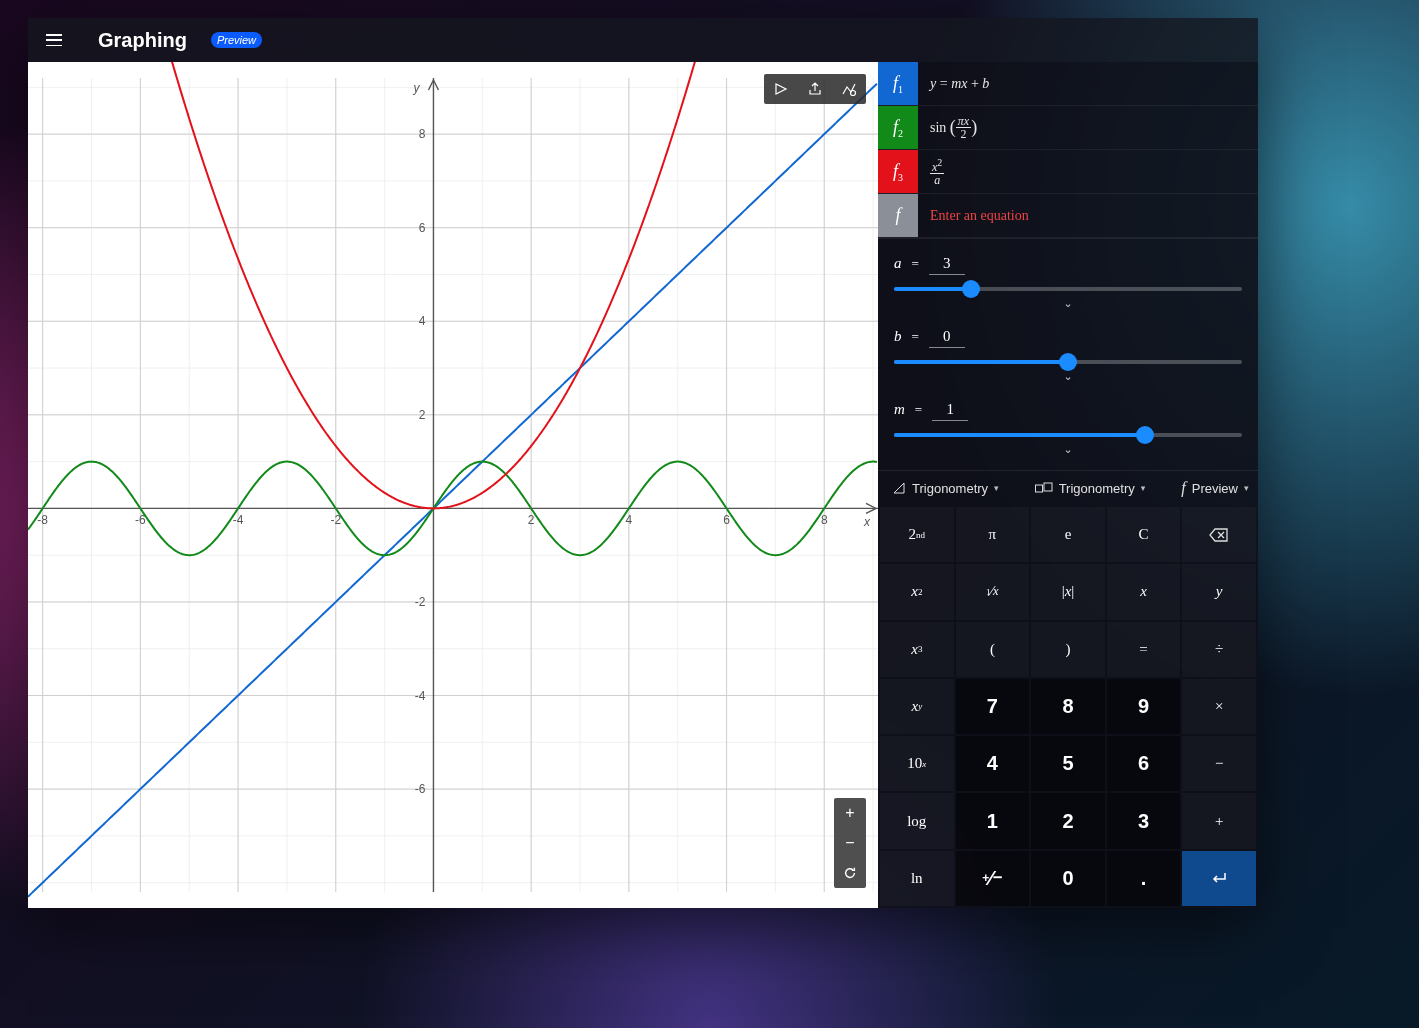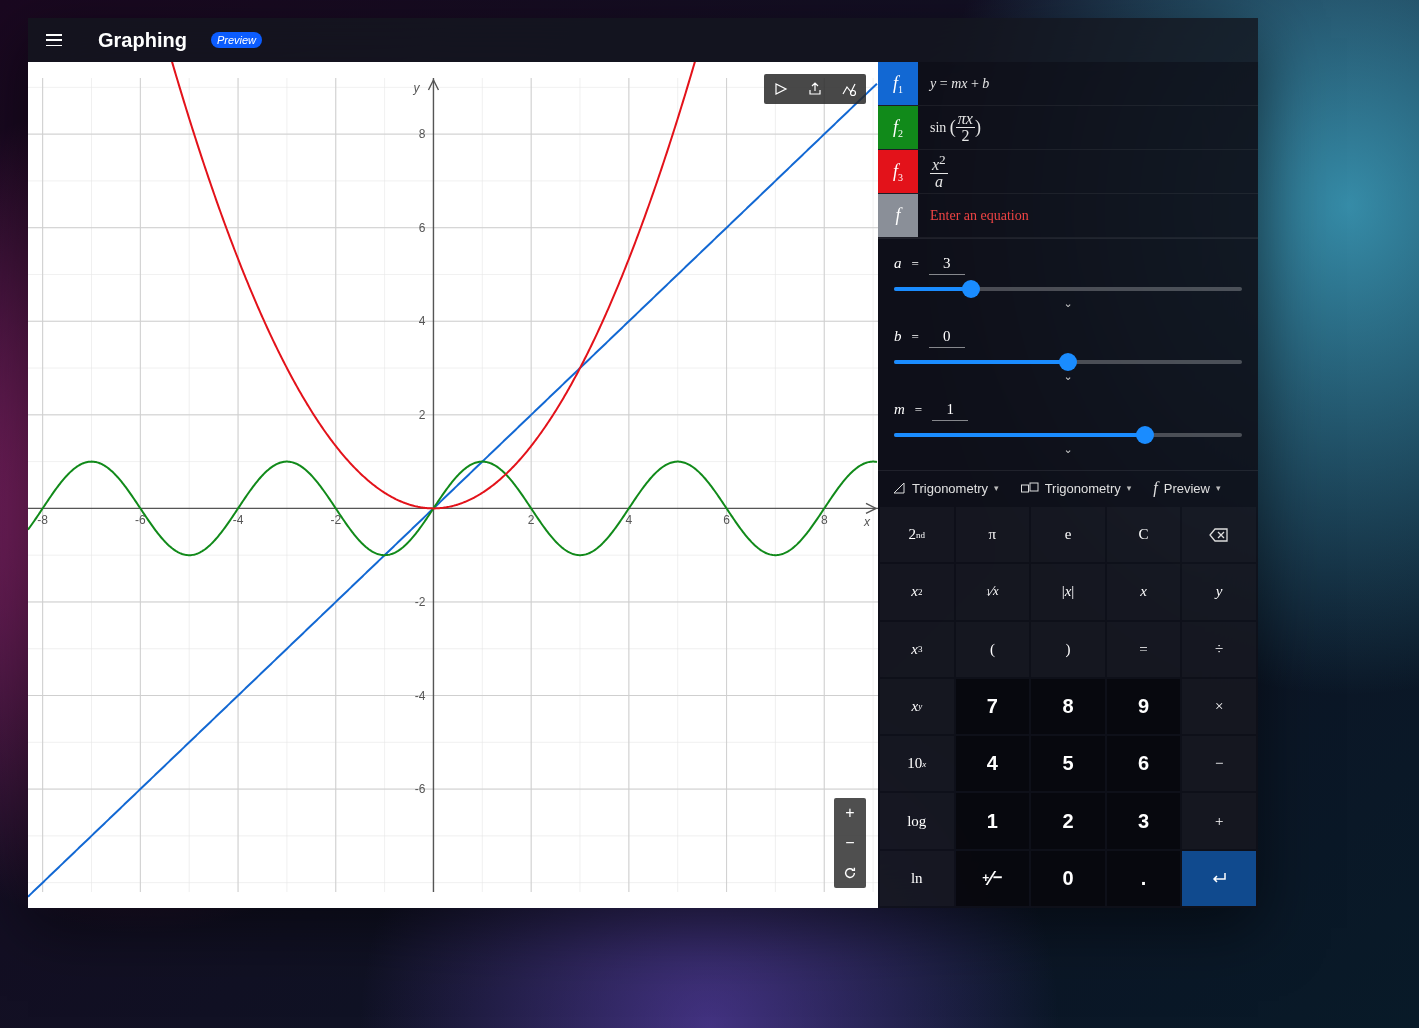--- a/index.html
+++ b/index.html
@@ -118,21 +118,21 @@
   .eq-body {
     flex: 1;
     display: flex;
     align-items: center;
     padding: 0 12px;
     font-family: "Cambria Math", serif;
     font-size: 14px;
     color: #e6e6e6;
   }
   .eq-body.placeholder { color: #ef4444; }
-  .frac { display: inline-flex; flex-direction: column; align-items: center; font-size: 16px; line-height: 1; vertical-align: middle; }
+  .frac { display: inline-flex; flex-direction: column; align-items: center; font-size: 12px; line-height: 1; vertical-align: middle; }
   .frac .num { border-bottom: 1px solid currentColor; padding: 0 2px; }
   .frac .den { padding: 0 2px; }
   
   .variables { padding: 8px 16px 4px; border-top: 1px solid rgba(255,255,255,0.08); }
   .var-block { padding: 8px 0 4px; }
   .var-line { display: flex; align-items: baseline; gap: 10px; font-family: "Cambria Math", serif; font-style: italic; font-size: 15px; }
   .var-eq { font-style: normal; font-size: 13px; }
   .var-val {
     min-width: 36px; text-align: center; font-style: normal;
     border-bottom: 1px solid rgba(255,255,255,0.5);
@@ -153,21 +153,21 @@
   }
   .slider-thumb {
     position: absolute; top: 50%; transform: translate(-50%, -50%);
     width: 18px; height: 18px; border-radius: 50%;
     background: #1a8cff;
   }
   .var-expand { text-align: center; color: #c8c8c8; font-size: 11px; padding: 2px 0 6px; cursor: pointer; }
   
   .kb-categories {
     display: flex;
-    gap: 22px;
+    gap: 36px;
     padding: 8px 14px;
     border-top: 1px solid rgba(255,255,255,0.08);
     font-size: 13px;
     color: #e0e0e0;
   }
   .cat { display: flex; align-items: center; gap: 6px; cursor: pointer; }
   .cat .chev { font-size: 9px; color: #bbb; }
   
   .keypad {
     flex: 1;

